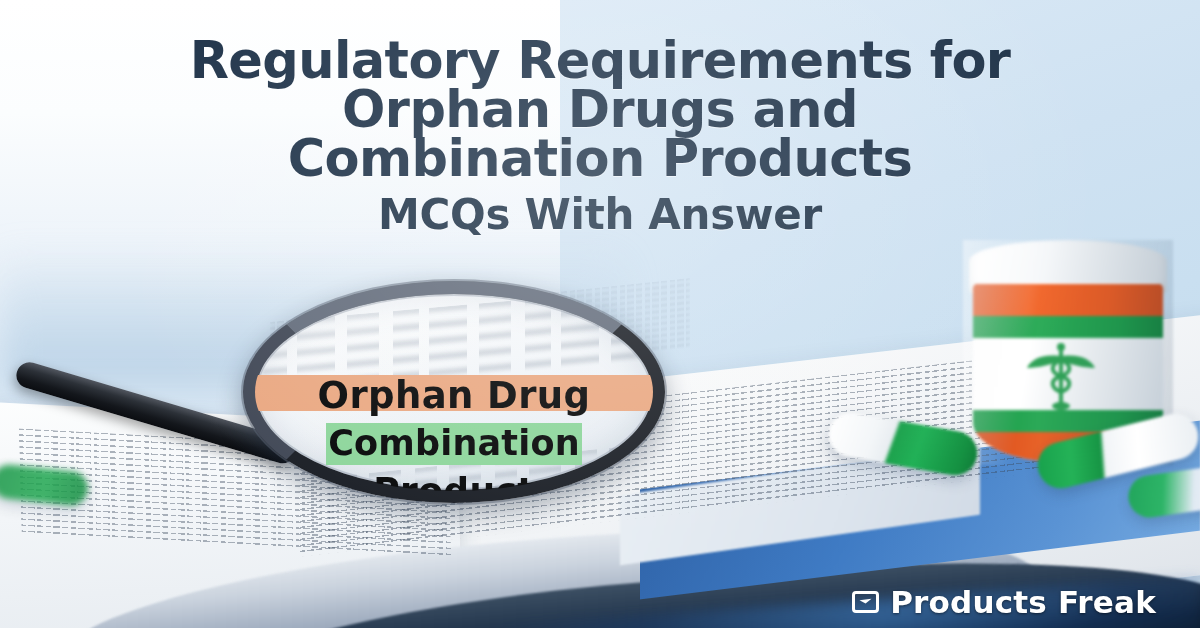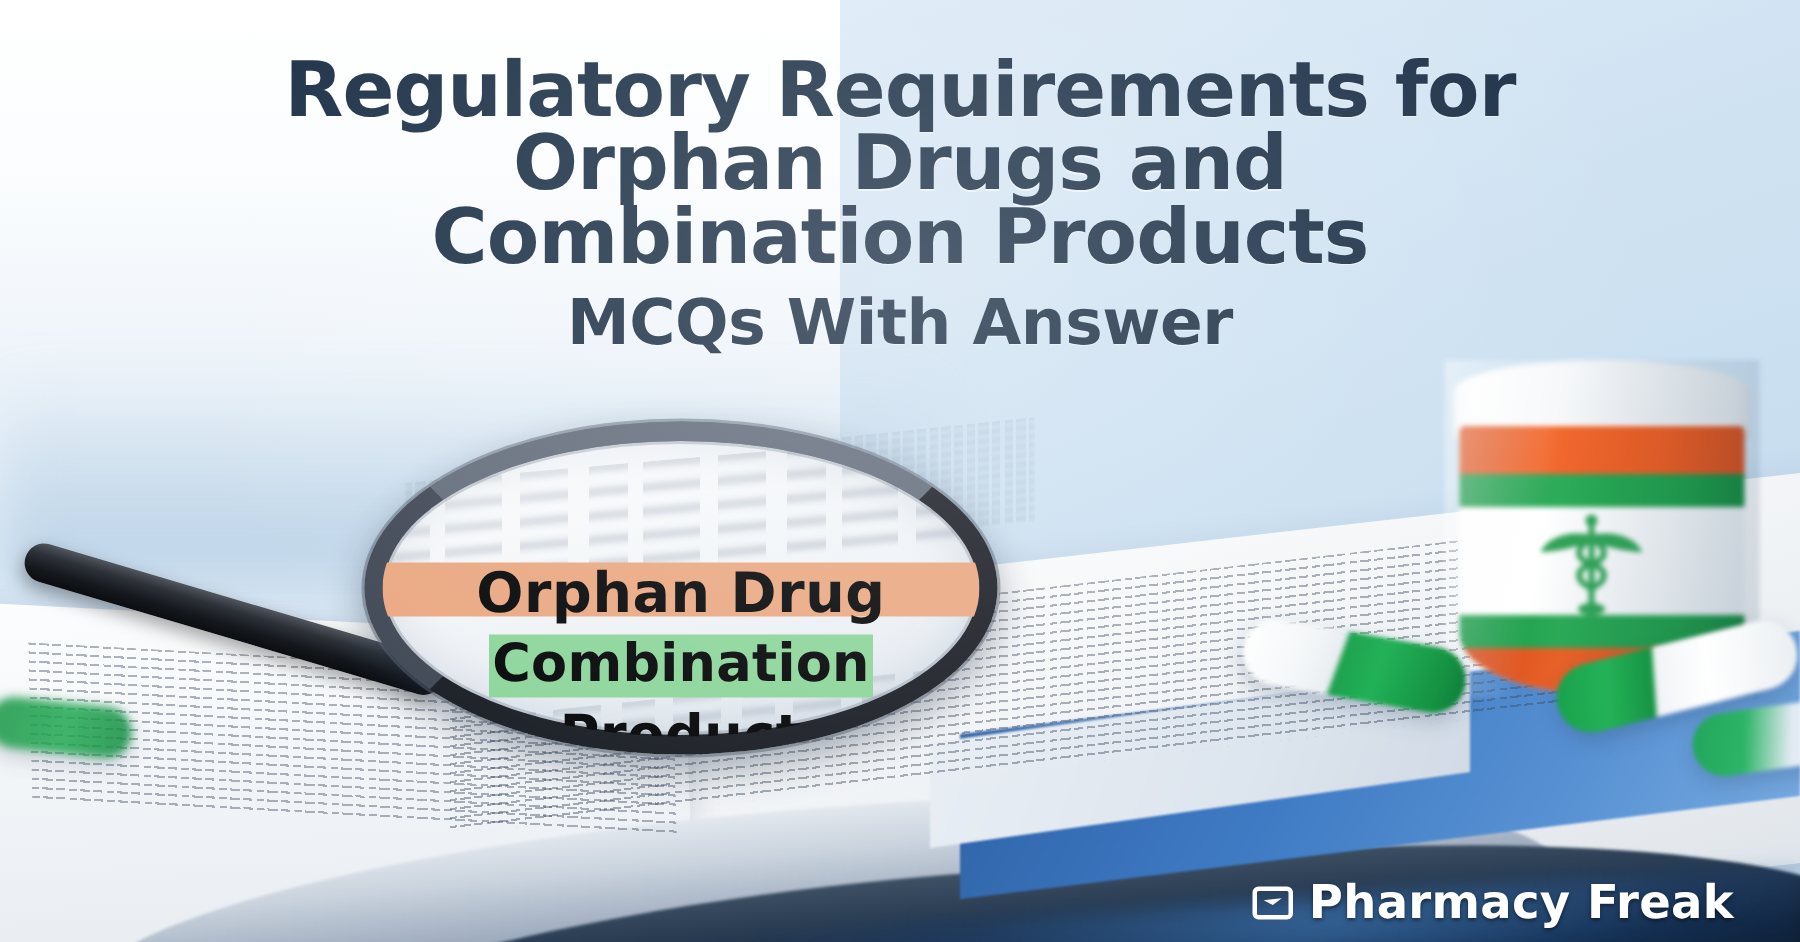--- a/index.html
+++ b/index.html
@@ -507,16 +507,16 @@
     <span class="title-line">Combination Products</span>
     <span class="subtitle-line">MCQs With Answer</span>
   </div>
 
   <div class="brand">
     <span class="brand-icon">
       <svg width="13" height="9" viewBox="0 0 13 9" aria-hidden="true">
         <path d="M0.5 2.2 L12.5 0.8 L6.6 5.4 Z" fill="#ffffff"></path>
       </svg>
     </span>
-    <span class="brand-text">Pharmacy Freak</span>
+    <span class="brand-text">Products Freak</span>
   </div>
 
 </div>
 
 </body></html>

